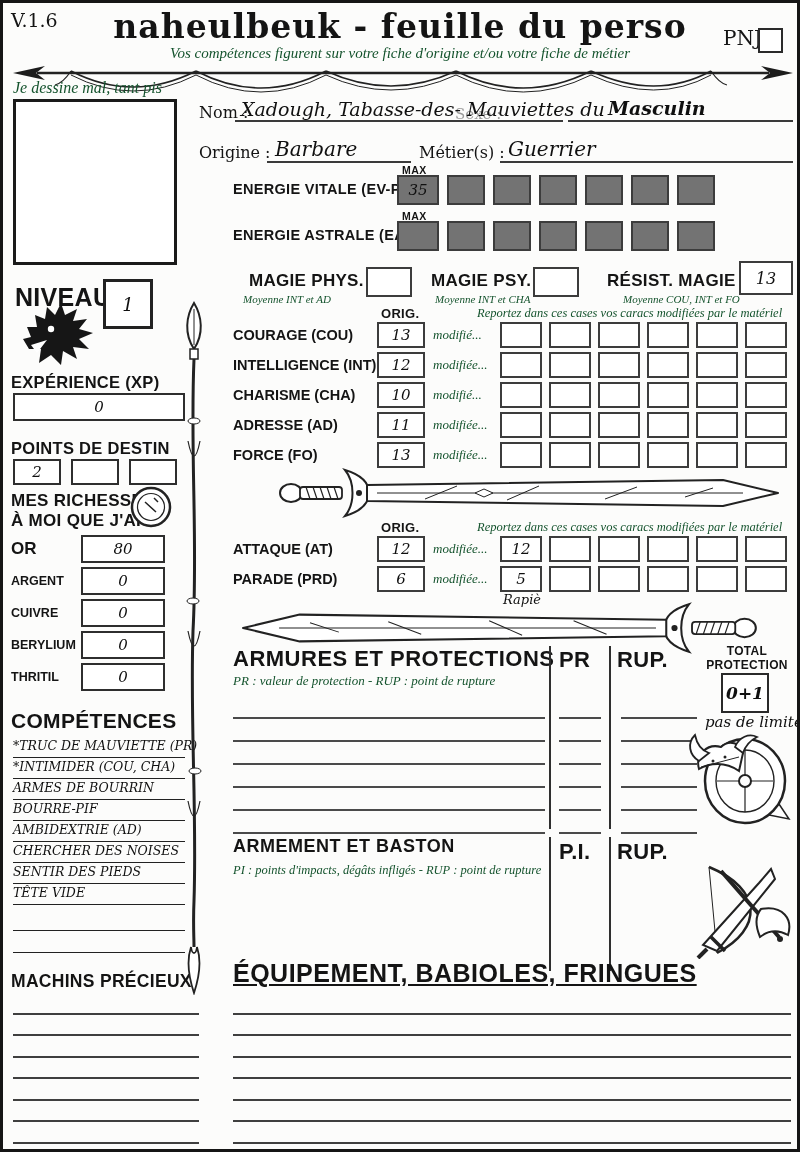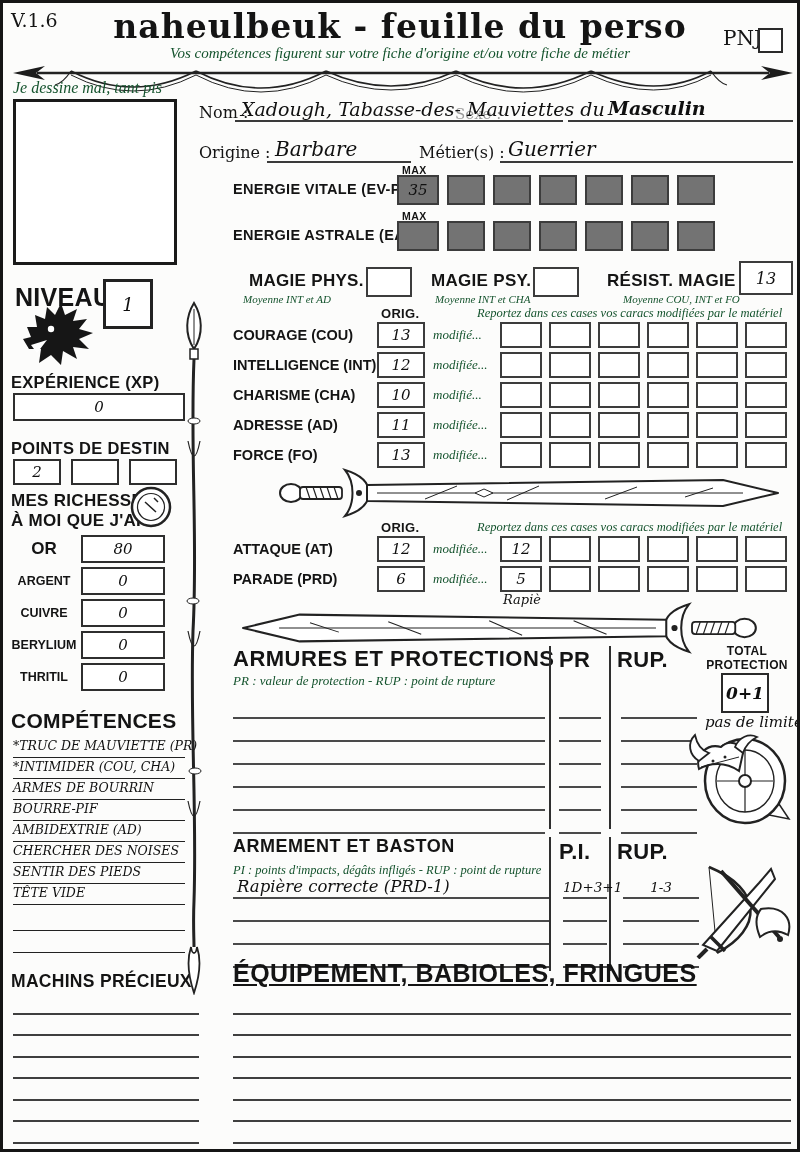--- a/index.html
+++ b/index.html
@@ -27,21 +27,21 @@
   .genline{box-sizing:border-box;}
   #armor-lines .genline{height:23px;border-bottom:2px solid #4a4a4a;}
   #armor-pr-lines .genline,#armor-rup-lines .genline{height:23px;border-bottom:2px solid #4a4a4a;}
   #equip-lines .genline,#machins-lines .genline{height:21.5px;border-bottom:2px solid #3f3f3f;}
   #skill-blanks .genline{height:22px;border-bottom:1.5px solid #222;}
   .wrow{display:flex;height:23px;align-items:flex-end;}
   .wname{width:312px;border-bottom:2px solid #4a4a4a;margin-right:14px;font-size:16.5px;line-height:20px;padding-left:4px;}
   .wpi{width:44px;border-bottom:2px solid #4a4a4a;margin-right:16px;font-size:13.5px;text-align:center;line-height:20px;}
   .wrup{width:76px;border-bottom:2px solid #4a4a4a;font-size:13.5px;text-align:center;line-height:20px;}
   .mrow{display:flex;align-items:center;height:32px;}
-  .money-label{width:66px;text-align:center;font-weight:bold;font-size:12.5px;}
+  .money-label{width:66px;font-weight:bold;font-size:12.5px;}
   .mrow:first-child .money-label{font-size:17px;}
   .money-box{width:80px;height:24px;border:2.5px solid #2e2e2e;background:#fff;margin-left:4px;
              display:flex;align-items:center;justify-content:center;}
   .skill{height:20px;border-bottom:1.5px solid #222;font-size:12.5px;line-height:18px;white-space:nowrap;}
   .dbox{width:44px;height:22px;border:2.5px solid #2e2e2e;background:#fff;margin-right:10px;
         display:flex;align-items:center;justify-content:center;}
   .ghost{color:#9a9a9a;}
   .uline{border-bottom:2px solid #3a3a3a;height:0;}
   .maxlab{font-size:10.5px;font-weight:bold;letter-spacing:.5px;}
   .checkbox{width:21px;height:21px;border:2px solid #2a2a2a;background:#fff;}
@@ -387,42 +387,20 @@
     <circle cx="28" cy="30" r="1.5" fill="#222"></circle>
       <circle cx="40" cy="26" r="1.5" fill="#222"></circle>
   </svg>
 
   <div class="abs hdr" style="left:230px;top:833px;font-size:18px;letter-spacing:.5px;">ARMEMENT ET BASTON</div>
   <div class="abs fine" style="left:230px;top:860px;font-size:12.5px;">PI : points d'impacts, dégâts infligés - RUP : point de rupture</div>
   <div class="abs vline" style="left:546px;top:834px;height:134px;"></div>
   <div class="abs vline" style="left:606px;top:834px;height:134px;"></div>
   <div class="abs hdr" style="left:556px;top:836px;font-size:22px;">P.I.</div>
   <div class="abs hdr" style="left:614px;top:836px;font-size:22px;">RUP.</div>
-  <div class="abs" style="left:230px;top:873px;" id="weapon-rows">
-      <div class="wrow">
-        <div class="wname hand">Rapière correcte (PRD-1)</div>
-        <div class="wpi hand">1D+3+1</div>
-        <div class="wrup hand">1-3</div>
-      </div>
-      <div class="wrow">
-        <div class="wname hand"></div>
-        <div class="wpi hand"></div>
-        <div class="wrup hand"></div>
-      </div>
-      <div class="wrow">
-        <div class="wname hand"></div>
-        <div class="wpi hand"></div>
-        <div class="wrup hand"></div>
-      </div>
-      <div class="wrow">
-        <div class="wname hand"></div>
-        <div class="wpi hand"></div>
-        <div class="wrup hand"></div>
-      </div>
-    </div>
 
   <svg class="abs" style="left:688px;top:856px;" width="102" height="100" viewBox="0 0 102 100">
     <path d="M18,8 C72,30 72,70 26,94" fill="none" stroke="#222" stroke-width="2.5"></path>
     <line x1="18" y1="8" x2="26" y2="94" stroke="#222" stroke-width="1"></line>
     <path d="M12,86 L68,24 L80,10 L84,20 L26,92 Z" fill="#fff" stroke="#222" stroke-width="2"></path>
     <line x1="20" y1="78" x2="34" y2="92" stroke="#222" stroke-width="3.5"></line>
     <line x1="16" y1="90" x2="7" y2="99" stroke="#222" stroke-width="4"></line>
     <line x1="30" y1="12" x2="88" y2="78" stroke="#222" stroke-width="4"></line>
     <path d="M70,50 C92,46 102,60 97,76 C88,71 78,71 69,78 C64,66 64,57 70,50 Z" fill="#fff" stroke="#222" stroke-width="2"></path>
     <circle cx="89" cy="80" r="3" fill="#222"></circle>

